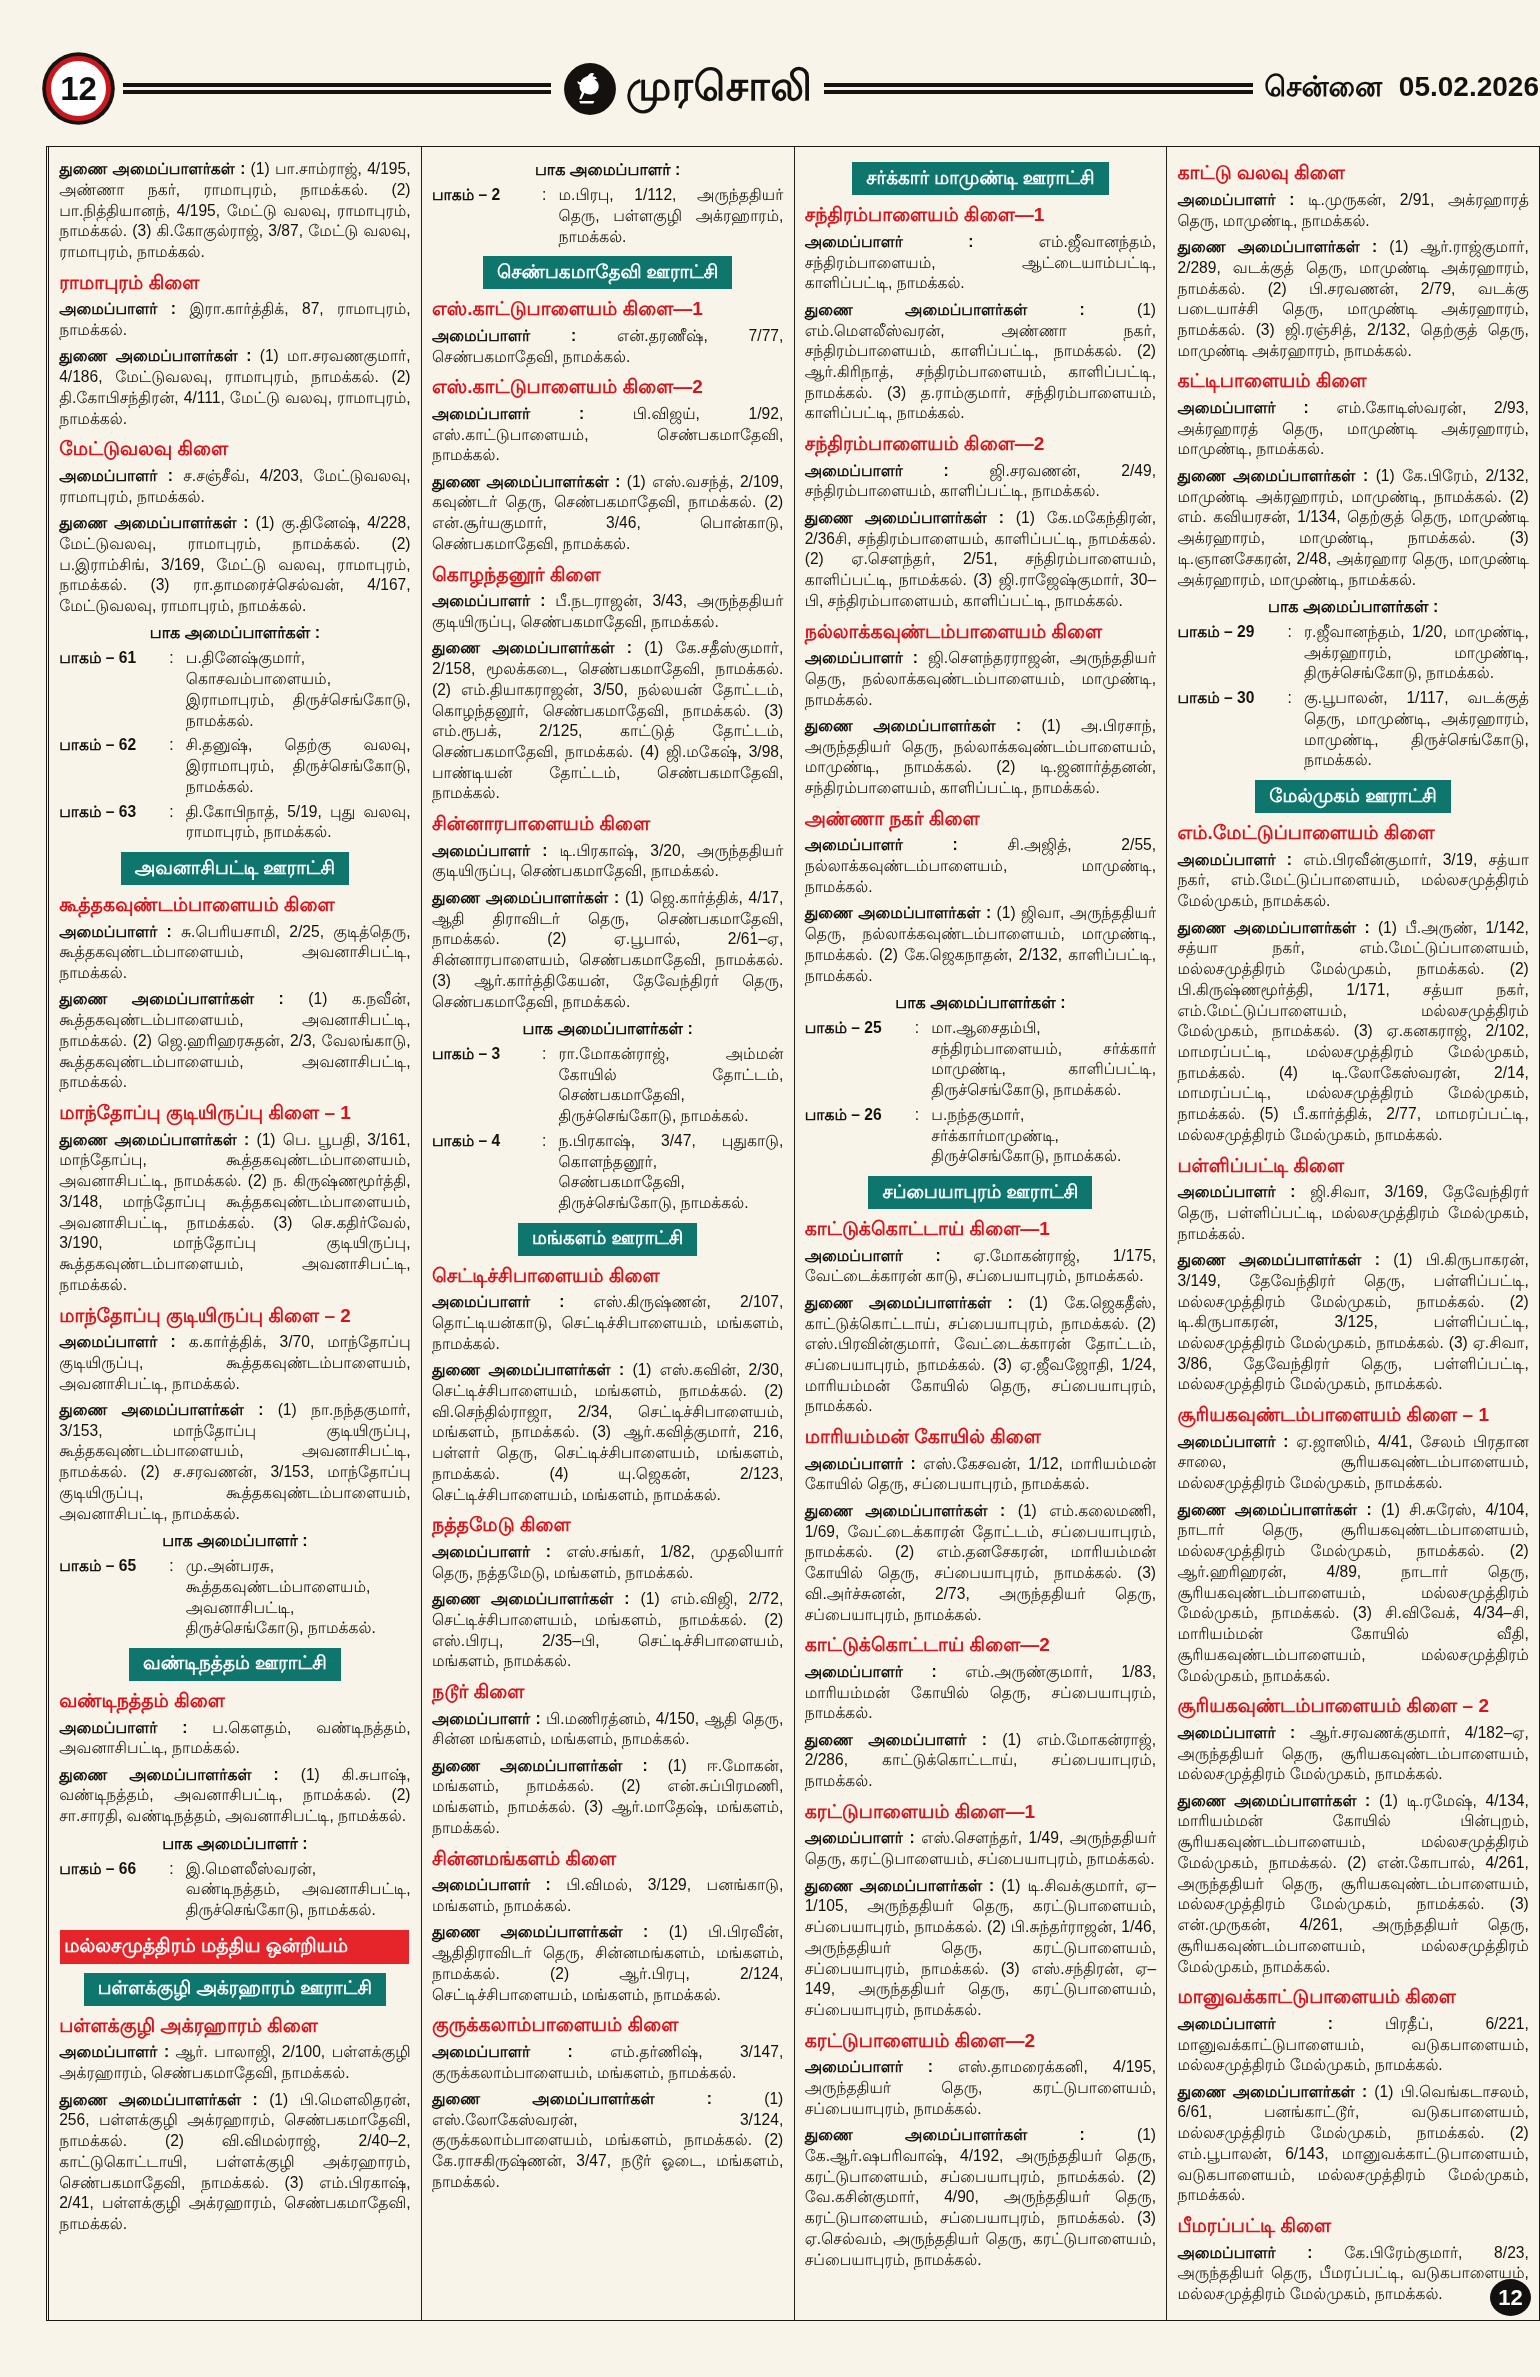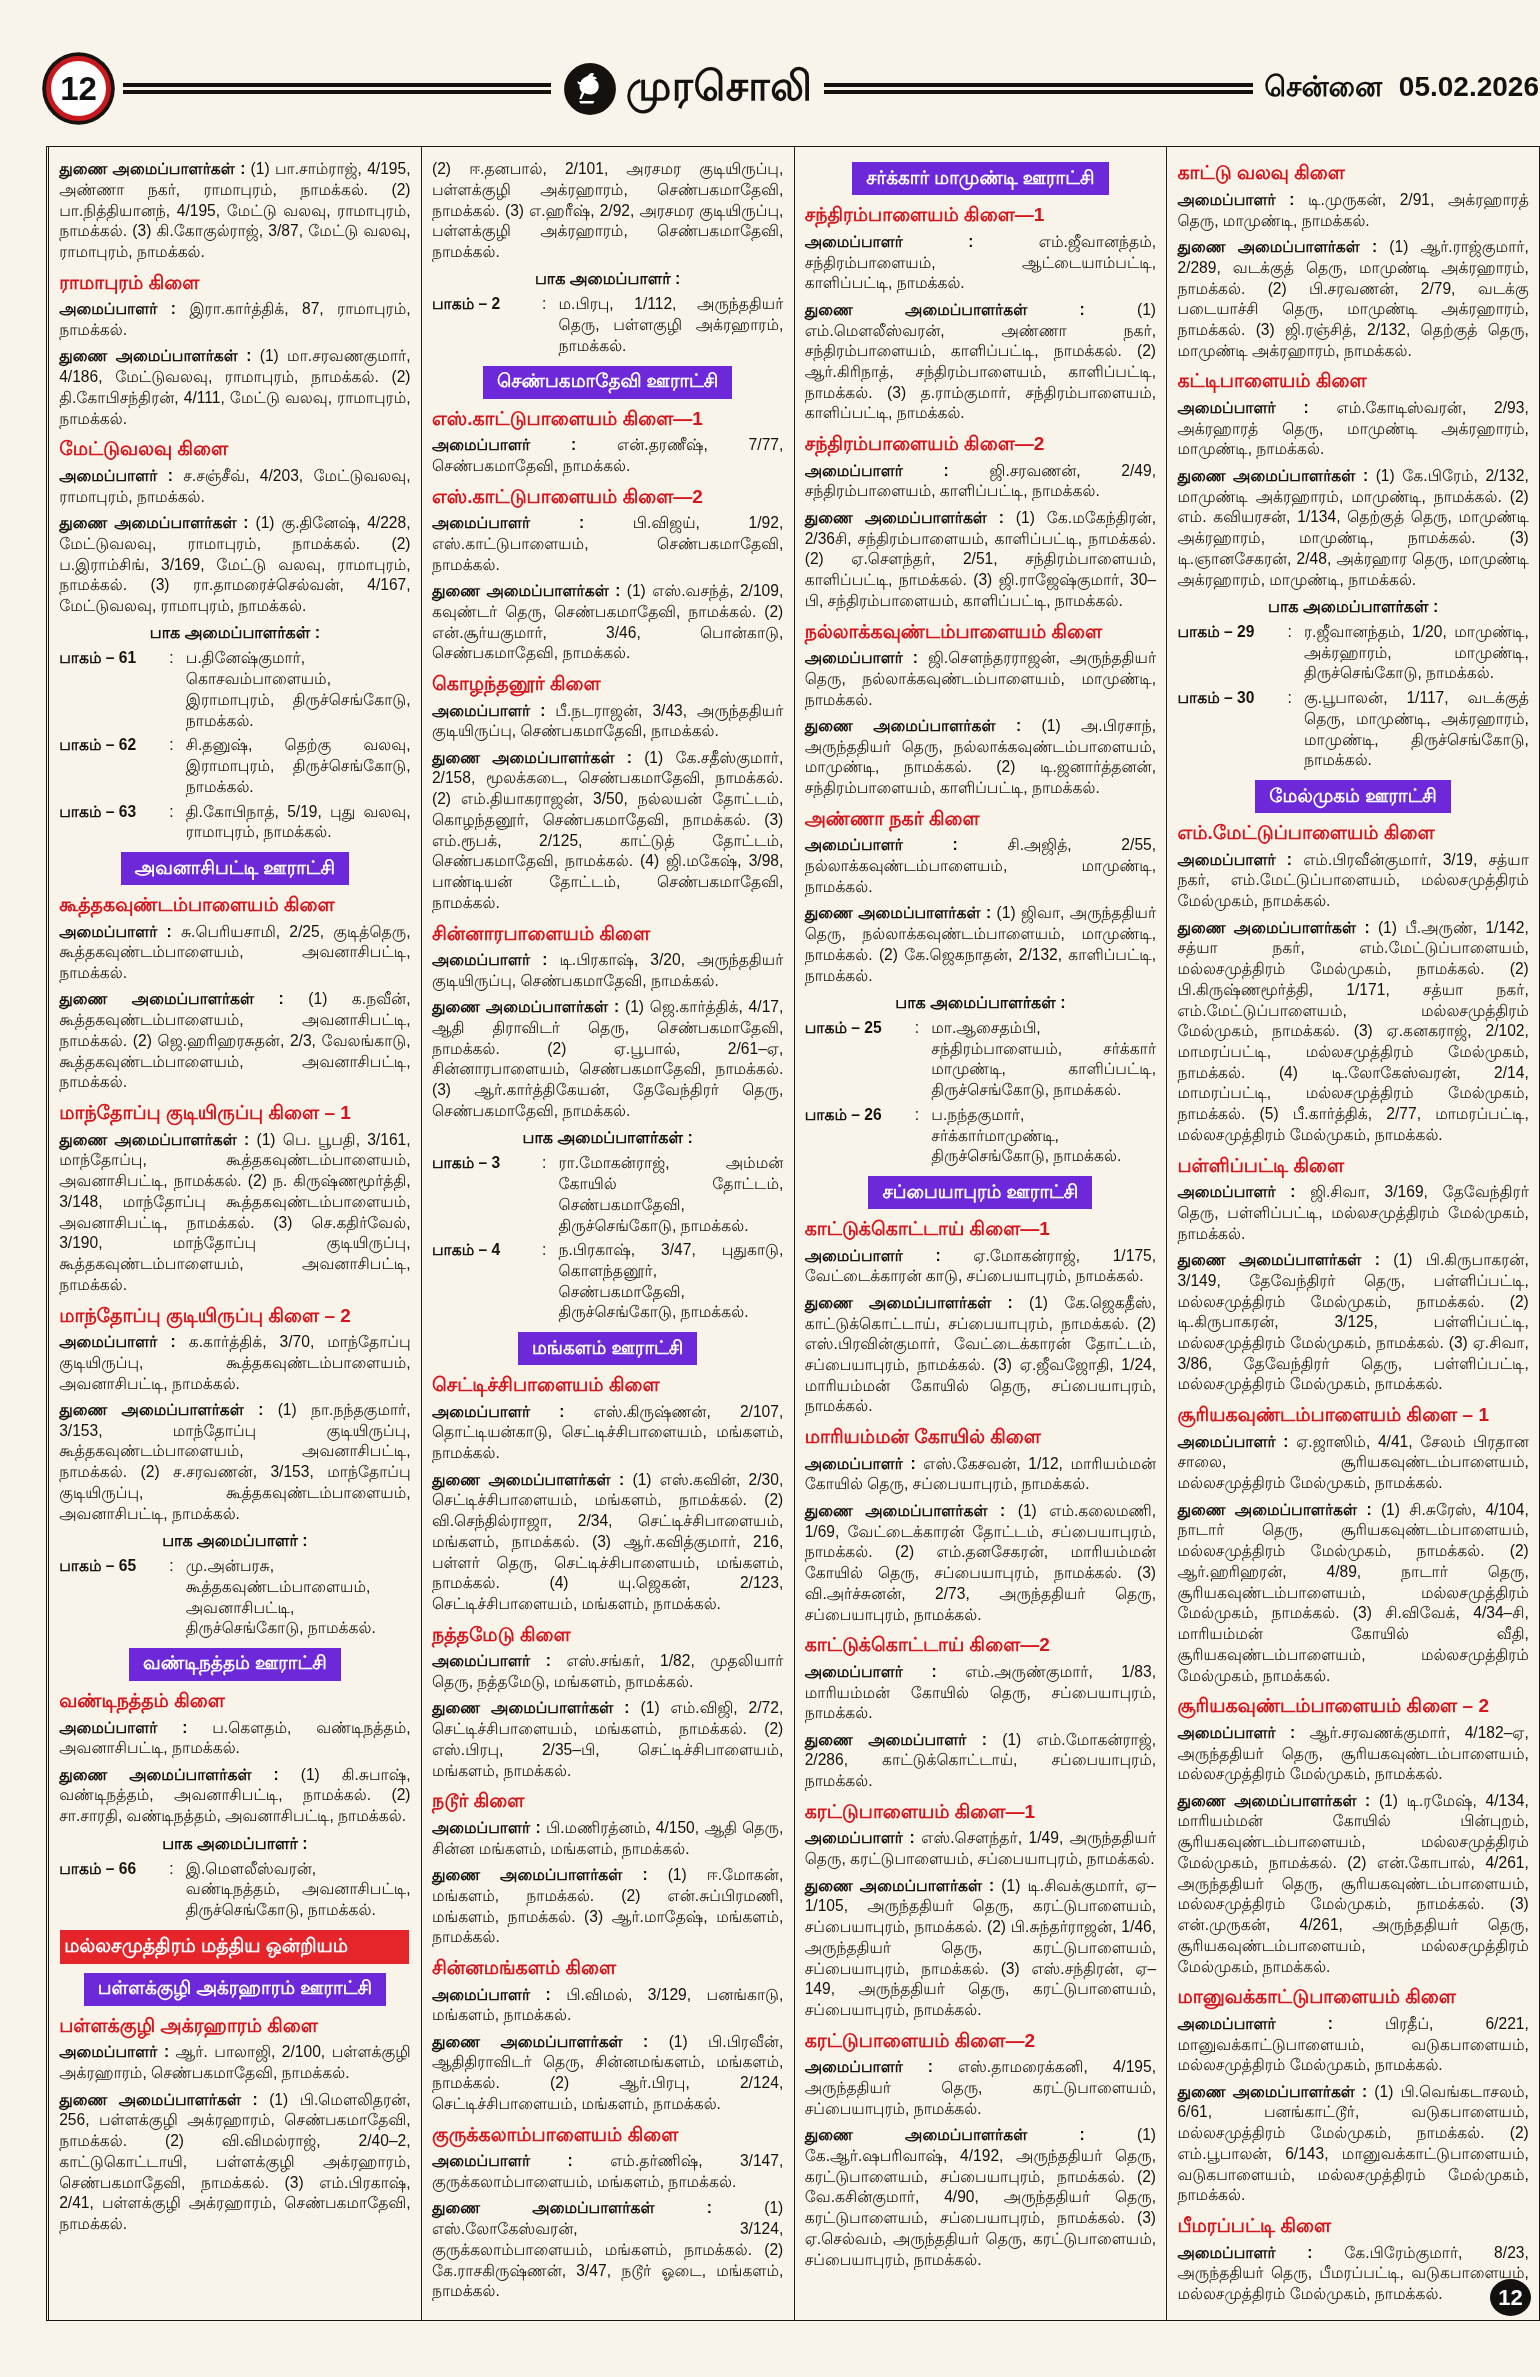--- a/index.html
+++ b/index.html
@@ -13,21 +13,21 @@
   .mast-title{font-size:41px;font-weight:bold;letter-spacing:0.6px;color:#141210;}
   .dateline{flex:0 0 auto;font-size:28px;font-weight:bold;color:#141210;white-space:nowrap;}
   .dateline .city{margin-right:16.6px;}
   
   .content{position:absolute;top:146px;left:46px;right:45px;bottom:56px;border:1.9px solid #191613;border-left:3.2px double #191613;display:flex;overflow:hidden;background:#f8f4e9;}
   .col{flex:1 1 0;padding:6.4px 10.2px 12.8px 10.2px;overflow:hidden;}
   .col + .col{border-left:1.3px solid #24201c;}
   
   .union{background:#e6252b;color:#fff;font-weight:bold;text-align:left;font-size:19px;padding:5.1px 3.8px;margin:9px 1.3px 6.4px 1.3px;}
   .panch{display:block;text-align:center;margin:9px auto 3.8px auto;}
-  .panch span{display:inline-block;background:#6d28d9;color:#fff;font-weight:bold;font-size:18.5px;padding:4.5px 14px;}
+  .panch span{display:inline-block;background:#0f766e;color:#fff;font-weight:bold;font-size:18.5px;padding:4.5px 14px;}
   .branch{color:#d6161c;font-weight:bold;text-align:left;font-size:19px;margin:9px 0 5.1px 0;line-height:1.15;}
   .para{font-size:15.6px;line-height:1.33;text-align:justify;margin:5.7px 0;}
   .para b{font-weight:bold;}
   .centerlbl{font-size:16px;font-weight:bold;text-align:center;margin:7.7px 0 3.8px 0;}
   .ward{display:flex;font-size:15.6px;line-height:1.33;margin:4px 0;}
   .ward .wnum{flex:0 0 110px;font-weight:bold;}
   .ward .wsep{flex:0 0 16.6px;}
   .ward .wtxt{flex:1 1 auto;text-align:justify;}
   
   .footdot{position:absolute;right:54px;bottom:61px;width:41px;height:37px;border-radius:50%;background:#131110;color:#fff;font-weight:bold;font-size:22px;display:flex;align-items:center;justify-content:center;}
@@ -108,21 +108,20 @@
           <span class="wsep">:</span>
           <span class="wtxt">இ.மௌலீஸ்வரன், வண்டிநத்தம், அவனாசிபட்டி, திருச்செங்கோடு, நாமக்கல்.</span>
         </div>
         <div class="union">மல்லசமுத்திரம் மத்திய ஒன்றியம்</div>
         <div class="panch"><span>பள்ளக்குழி அக்ரஹாரம் ஊராட்சி</span></div>
         <div class="branch">பள்ளக்குழி அக்ரஹாரம் கிளை</div>
         <p class="para"><b>அமைப்பாளர் : </b>ஆர். பாலாஜி, 2/100, பள்ளக்குழி அக்ரஹாரம், செண்பகமாதேவி, நாமக்கல்.</p>
         <p class="para"><b>துணை அமைப்பாளர்கள் : </b>(1) பி.மௌலிதரன், 256, பள்ளக்குழி அக்ரஹாரம், செண்பகமாதேவி, நாமக்கல். (2) வி.விமல்ராஜ், 2/40–2, காட்டுகொட்டாயி, பள்ளக்குழி அக்ரஹாரம், செண்பகமாதேவி, நாமக்கல். (3) எம்.பிரகாஷ், 2/41, பள்ளக்குழி அக்ரஹாரம், செண்பகமாதேவி, நாமக்கல்.</p>
       </div>
     <div class="col">
-        <p class="para">(2) ஈ.தனபால், 2/101, அரசமர குடியிருப்பு, பள்ளக்குழி அக்ரஹாரம், செண்பகமாதேவி, நாமக்கல். (3) எ.ஹரீஷ், 2/92, அரசமர குடியிருப்பு, பள்ளக்குழி அக்ரஹாரம், செண்பகமாதேவி, நாமக்கல்.</p>
         <div class="centerlbl">பாக அமைப்பாளர் :</div>
         <div class="ward">
           <span class="wnum">பாகம் – 2</span>
           <span class="wsep">:</span>
           <span class="wtxt">ம.பிரபு, 1/112, அருந்ததியர் தெரு, பள்ளகுழி அக்ரஹாரம், நாமக்கல்.</span>
         </div>
         <div class="panch"><span>செண்பகமாதேவி ஊராட்சி</span></div>
         <div class="branch">எஸ்.காட்டுபாளையம் கிளை—1</div>
         <p class="para"><b>அமைப்பாளர் : </b>என்.தரணீஷ், 7/77, செண்பகமாதேவி, நாமக்கல்.</p>
         <div class="branch">எஸ்.காட்டுபாளையம் கிளை—2</div>

